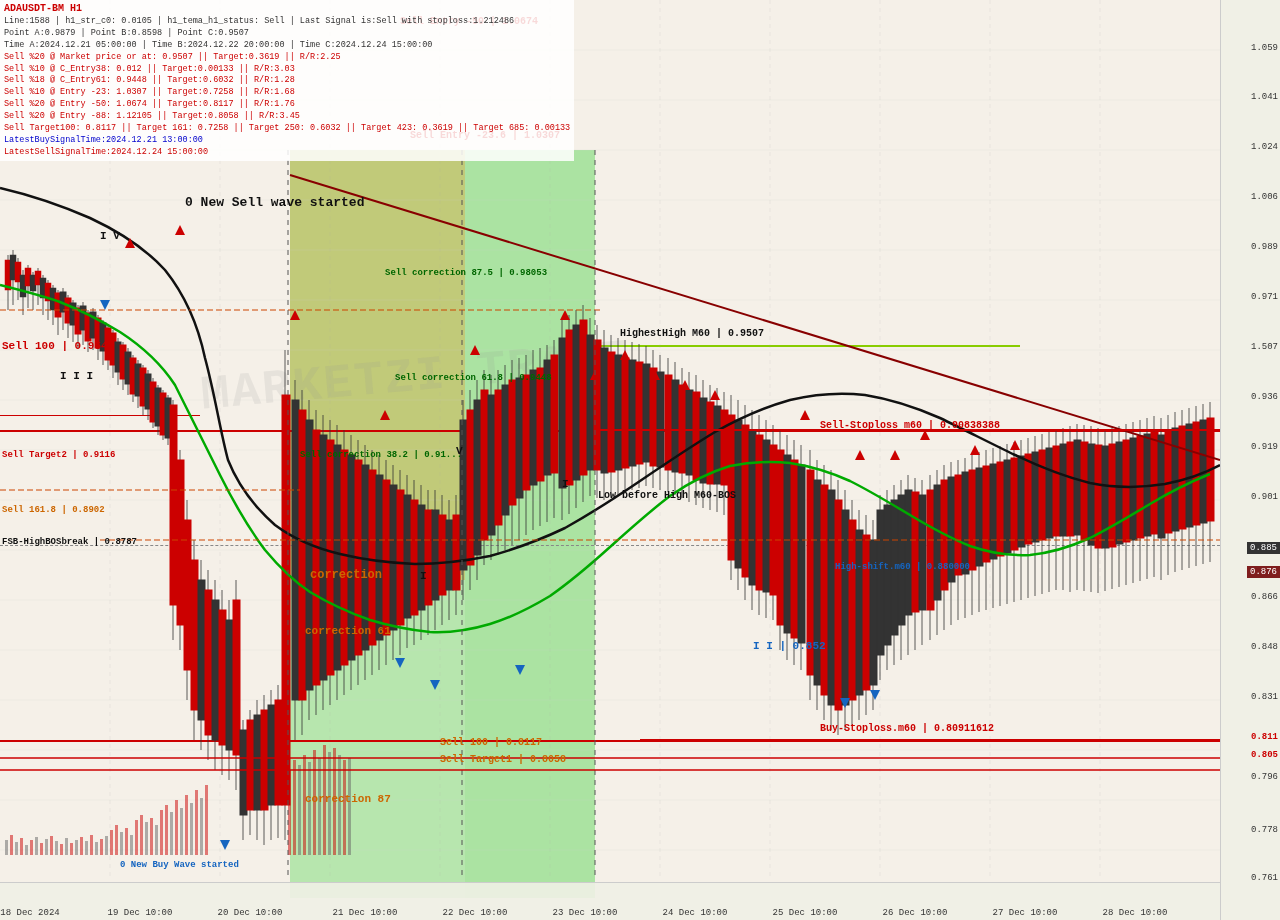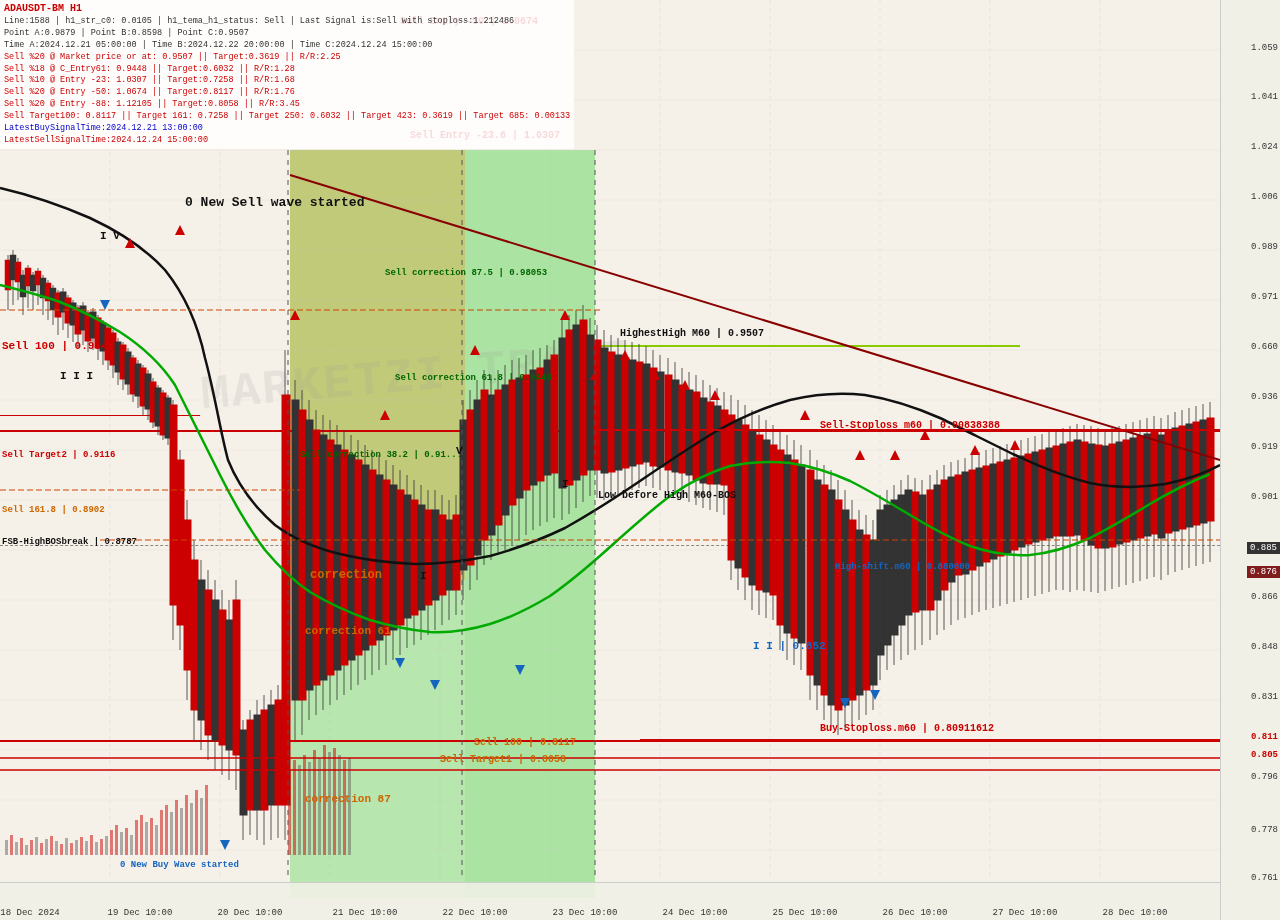--- a/index.html
+++ b/index.html
@@ -176,20 +176,21 @@
 <body>
 
 <div id="chart-container">
 
   <div id="info-panel">
     <div class="info-line" style="font-weight:bold;color:#cc0000;font-size:10px;">ADAUSDT-BM H1</div>
     <div class="info-line" style="font-size:8.5px;">Line:1588 | h1_str_c0: 0.0105 | h1_tema_h1_status: Sell | Last Signal is:Sell with stoploss:1.212486</div>
     <div class="info-line" style="font-size:8.5px;">Point A:0.9879 | Point B:0.8598 | Point C:0.9507</div>
     <div class="info-line" style="font-size:8.5px;">Time A:2024.12.21 05:00:00 | Time B:2024.12.22 20:00:00 | Time C:2024.12.24 15:00:00</div>
     <div class="info-line info-red" style="font-size:8.5px;">Sell %20 @ Market price or at: 0.9507 || Target:0.3619 || R/R:2.25</div>
+    <div class="info-line info-red" style="font-size:8.5px;">Sell %10 @ C_Entry38: 0.012 || Target:0.00133 || R/R:3.03</div>
     <div class="info-line info-red" style="font-size:8.5px;">Sell %18 @ C_Entry61: 0.9448 || Target:0.6032 || R/R:1.28</div>
     <div class="info-line info-red" style="font-size:8.5px;">Sell %10 @ Entry -23: 1.0307 || Target:0.7258 || R/R:1.68</div>
     <div class="info-line info-red" style="font-size:8.5px;">Sell %20 @ Entry -50: 1.0674 || Target:0.8117 || R/R:1.76</div>
     <div class="info-line info-red" style="font-size:8.5px;">Sell %20 @ Entry -88: 1.12105 || Target:0.8058 || R/R:3.45</div>
     <div class="info-line info-red" style="font-size:8.5px;">Sell Target100: 0.8117 || Target 161: 0.7258 || Target 250: 0.6032 || Target 423: 0.3619 || Target 685: 0.00133</div>
     <div class="info-line info-blue" style="font-size:8.5px;">LatestBuySignalTime:2024.12.21 13:00:00</div>
     <div class="info-line info-red" style="font-size:8.5px;">LatestSellSignalTime:2024.12.24 15:00:00</div>
   </div>
 
   <div id="chart-area">
@@ -816,21 +817,21 @@
     <div class="chart-label chart-label-green" style="top:450px; left:300px; font-size:9px;">Sell correction 38.2 | 0.91...</div>
 
     <div class="chart-label chart-label-black" style="top:328px; left:620px; font-size:10px;">HighestHigh   M60 | 0.9507</div>
 
     <div class="chart-label chart-label-red" style="top:420px; left:820px; font-size:10px;">Sell-Stoploss m60 | 0.90838388</div>
 
     <div class="chart-label chart-label-black" style="top:490px; left:598px; font-size:10px;">Low before High   M60-BOS</div>
 
     <div class="chart-label chart-label-red" style="top:723px; left:820px; font-size:10px;">Buy-Stoploss.m60 | 0.80911612</div>
 
-    <div class="chart-label chart-label-orange" style="top:737px; left:440px; font-size:10px;margin-left:34px;">Sell 100 | 0.8117</div>
+    <div class="chart-label chart-label-orange" style="top:737px; left:440px; font-size:10px;">Sell 100 | 0.8117</div>
 
     <div class="chart-label chart-label-orange" style="top:754px; left:440px; font-size:10px;">Sell Target1 | 0.8058</div>
 
     <div class="chart-label chart-label-red" style="top:450px; left:2px; font-size:9px;">Sell Target2 | 0.9116</div>
 
     <div class="chart-label chart-label-orange" style="top:505px; left:2px; font-size:9px;">Sell 161.8 | 0.8902</div>
 
     <div class="chart-label chart-label-black" style="top:537px; left:2px; font-size:9px;">FSB-HighBOSbreak | 0.8787</div>
 
     <div class="correction-label" style="top:625px; left:305px;">correction 61</div>
@@ -859,21 +860,21 @@
 
   </div>
 
   <div id="price-axis">
     <div class="price-label" style="top:48px;">1.059</div>
     <div class="price-label" style="top:97px;">1.041</div>
     <div class="price-label" style="top:147px;">1.024</div>
     <div class="price-label" style="top:197px;">1.006</div>
     <div class="price-label" style="top:247px;">0.989</div>
     <div class="price-label" style="top:297px;">0.971</div>
-    <div class="price-label" style="top:347px;">0.660</div>
+    <div class="price-label" style="top:347px;">1.507</div>
     <div class="price-label" style="top:397px;">0.936</div>
     <div class="price-label" style="top:447px;">0.919</div>
     <div class="price-label" style="top:497px;">0.901</div>
     <div class="price-label" style="top:547px;">0.885</div>
     <div class="price-label-blue" style="top:572px;">0.876</div>
     <div class="price-label" style="top:597px;">0.866</div>
     <div class="price-label" style="top:647px;">0.848</div>
     <div class="price-label" style="top:697px;">0.831</div>
     <div class="price-label" style="top:737px; color:#cc0000; font-weight:bold;">0.811</div>
     <div class="price-label" style="top:755px; color:#cc0000; font-weight:bold;">0.805</div>

